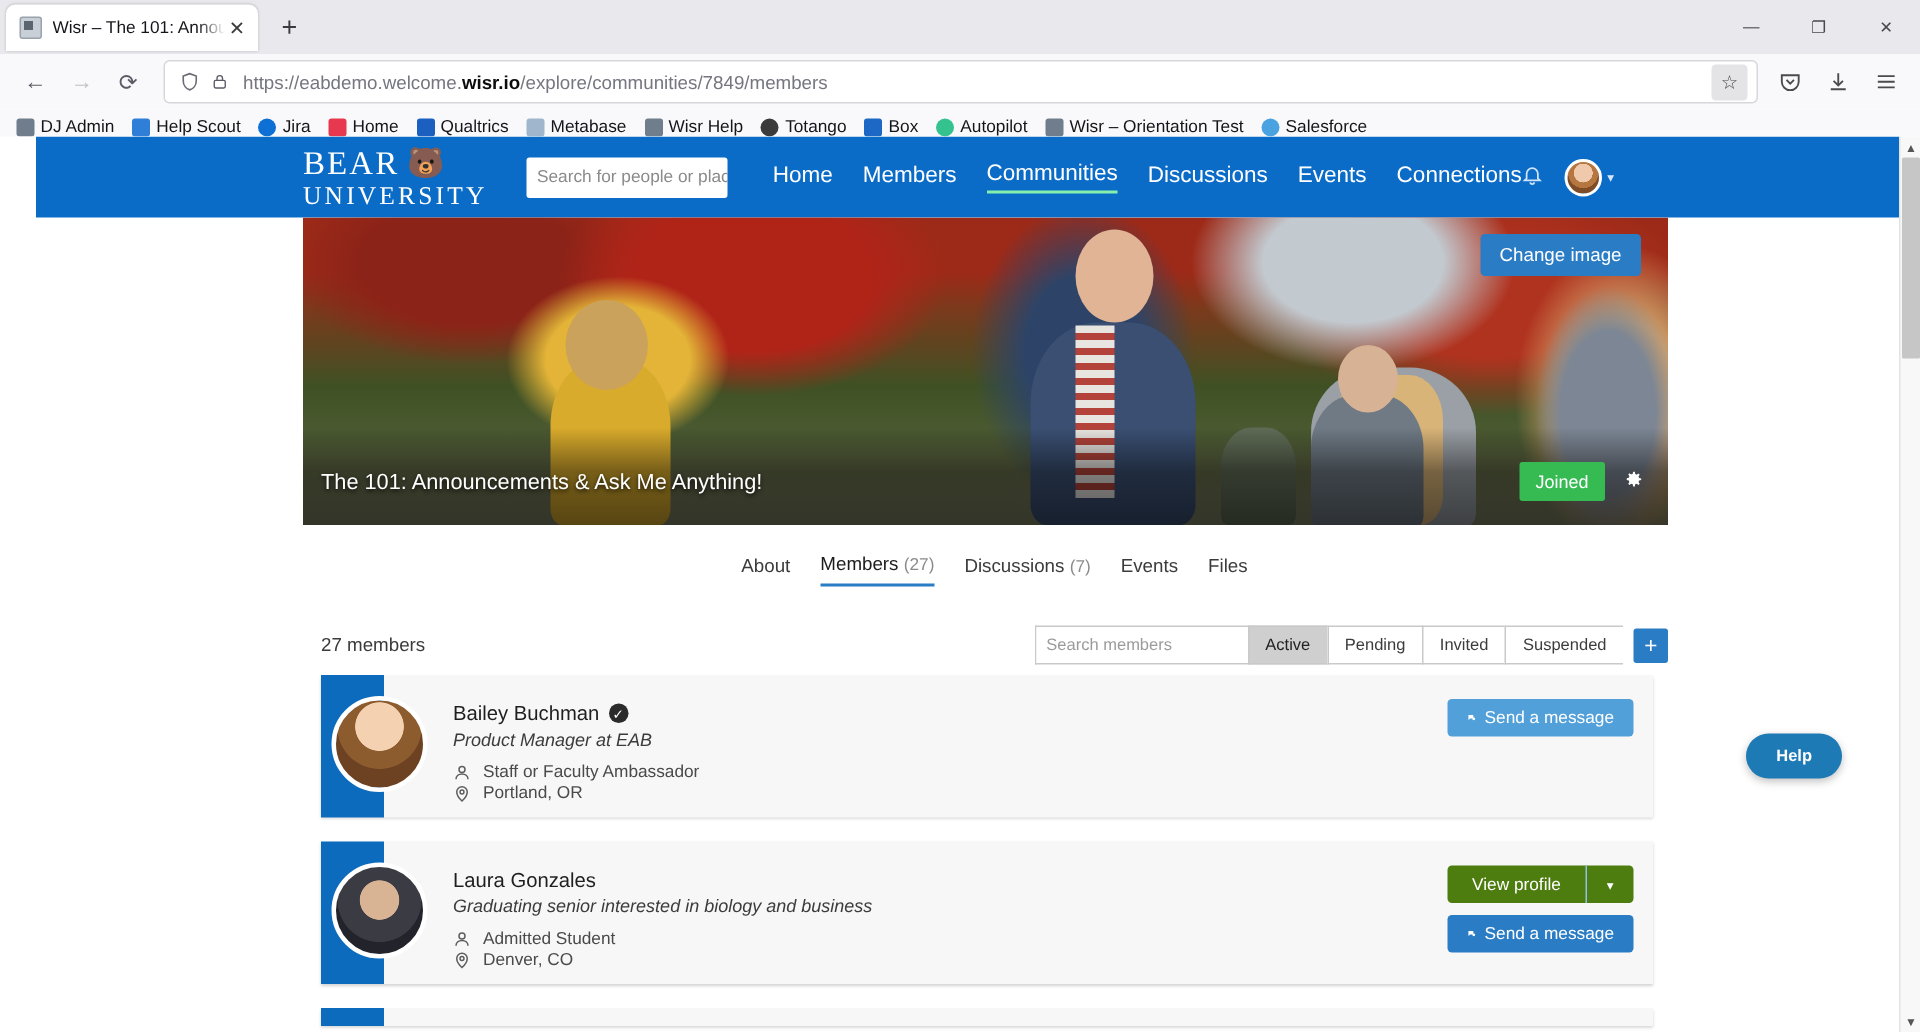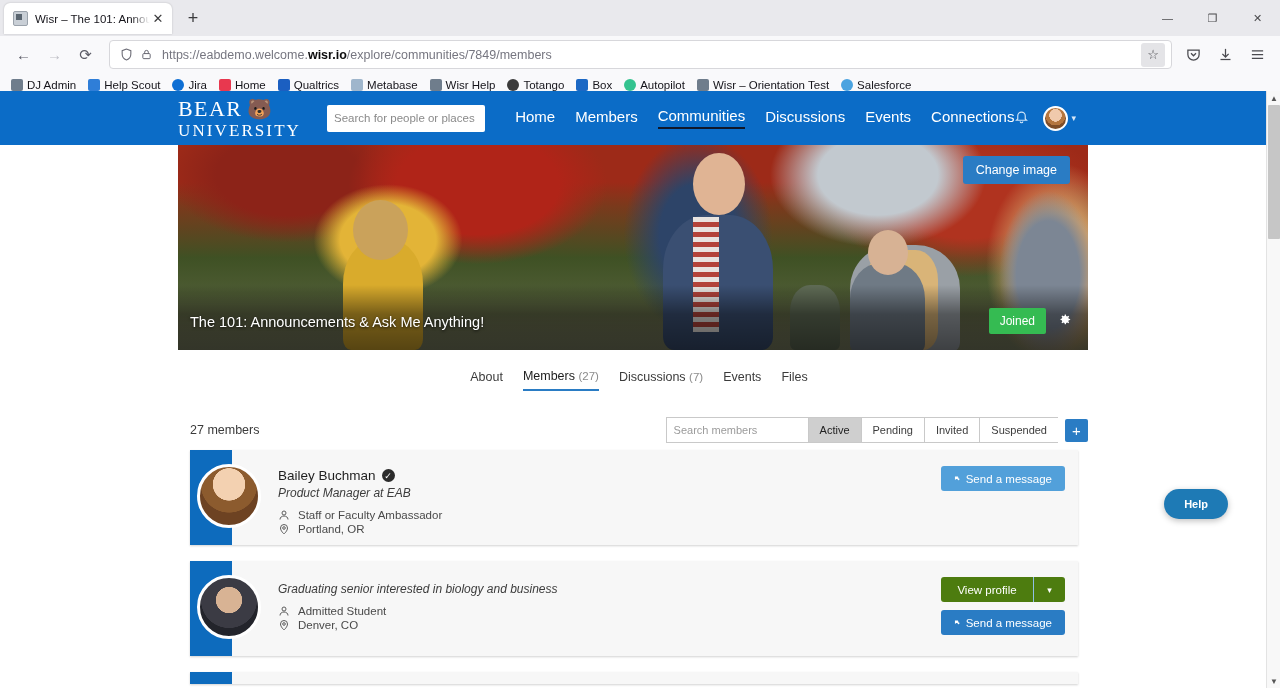--- a/index.html
+++ b/index.html
@@ -92,21 +92,21 @@
         border-radius: 3px; font-size: 11.5px; color: #15141a;
         white-space: nowrap; cursor: pointer; }
   .bmico { width: 12px; height: 12px; flex: 0 0 12px; border-radius: 2px;
            display: inline-block; }
 
   
   .viewport {
     position: absolute; left: 0; top: 91px;
     width: 1280px; height: 597px; background: #ffffff; overflow: hidden;
   }
-  .page { width: 1266px; height: 452px; position: relative; }
+  .page { width: 1266px; height: 452px; position: relative; padding-left: 24px; }
 
   .sitehead {
     height: 54px; background: #0b6cc7;
     display: flex; align-items: center; padding-left: 178px;
   }
   .brand { color: #ffffff; line-height: 1; margin-right: 26px; }
   .brand .b1 { font-family: "Liberation Serif", serif; font-size: 22px;
                 letter-spacing: 1.4px; display: flex; align-items: center; gap: 5px; }
   .brand .b2 { font-family: "Liberation Serif", serif; font-size: 17px;
                 letter-spacing: 2.1px; margin-top: 2px; }
@@ -125,21 +125,21 @@
   .searchgo {
     width: 32px; height: 100%; border-left: 1px solid #dcdcdc;
     display: flex; align-items: center; justify-content: center;
     color: #333; cursor: pointer;
   }
   .mainnav { display: flex; align-items: center; gap: 20px; margin-left: 30px; }
   .mainnav a {
     color: #ffffff; font-size: 15px; text-decoration: none;
     padding-bottom: 3px; cursor: pointer; position: relative;
   }
-  .mainnav a.active { border-bottom: 2px solid #0f172a; }
+  .mainnav a.active { border-bottom: 2px solid #86efac; }
   .headright {
     margin-left: auto; display: flex; align-items: center;
     gap: 14px; padding-right: 190px;
   }
   .bell { color: #cfe4f8; font-size: 15px; cursor: pointer; }
   .avatar-wrap { display: flex; align-items: center; gap: 3px; cursor: pointer; }
   .avatar {
     width: 25px; height: 25px; border-radius: 50%; overflow: hidden;
     border: 2px solid #ffffff; position: relative;
     background: radial-gradient(circle at 50% 35%, #f0c9ac 0 36%, #b5763f 37% 58%, #7e4d28 59% 100%);
@@ -562,20 +562,23 @@
             </div>
           </div>
         </div>
       </div>
 
       <div class="card">
         <div class="card-stripe"></div>
         <div class="card-body">
           <div class="card-avatar av2"></div>
           <div class="card-info">
+            <div class="m-name">
+              <span>Laura Gonzales</span>
+            </div>
             <div class="m-tag">Graduating senior interested in biology and business</div>
             <div class="m-meta">
               <div class="m-row">
                 <svg width="12" height="12" viewBox="0 0 24 24" fill="none" stroke="#5d5d5d" stroke-width="2">
                       <circle cx="12" cy="8" r="4"></circle>
                       <path d="M4 21c0-4.4 3.6-7 8-7s8 2.6 8 7"></path>
                     </svg>
                 <span>Admitted Student</span>
               </div>
               <div class="m-row">

